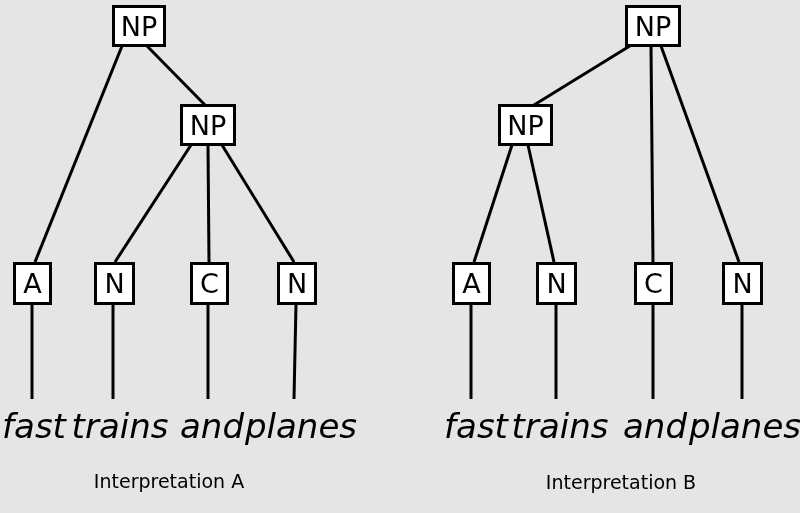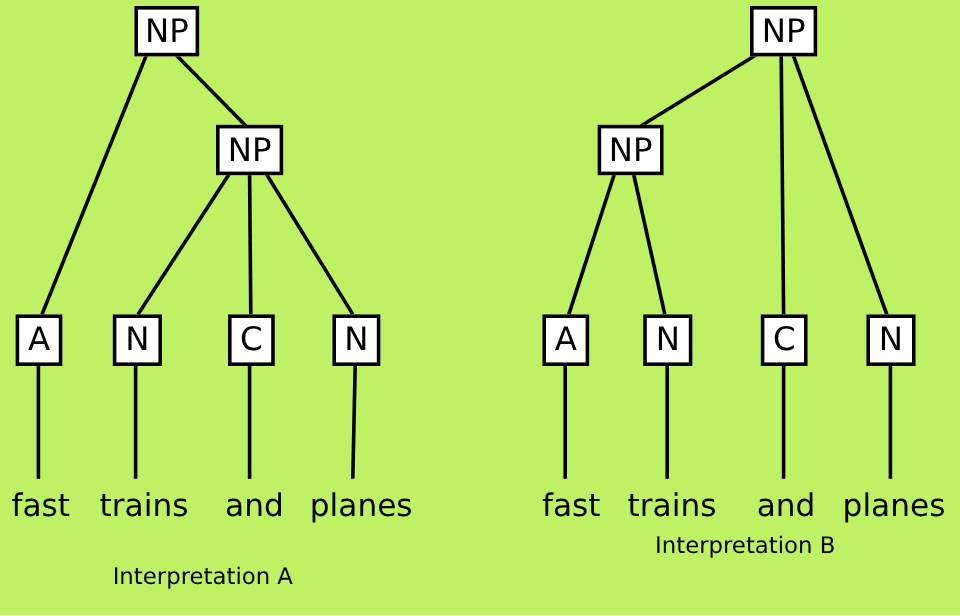--- a/index.html
+++ b/index.html
@@ -1,20 +1,20 @@
 <!DOCTYPE html>
 <html><head>
 <meta charset="utf-8">
 <style>
   html, body { margin: 0; padding: 0; background: #ffffff; }
   #canvas {
     position: relative;
     width: 800px;
     height: 513px;
-    background: #bef264;
+    background: #e5e5e5;
     font-family: "DejaVu Sans", "Liberation Sans", sans-serif;
     color: #000000;
     overflow: hidden;
   }
   #edges {
     position: absolute;
     left: 0; top: 0;
     width: 800px; height: 513px;
   }
   #edges line {
@@ -30,21 +30,22 @@
     display: flex;
     align-items: center;
     justify-content: center;
     font-size: 27px;
     line-height: 1;
     color: #000000;
   }
   .word {
     position: absolute;
     transform: translateX(-50%);
-    font-size: 26px;
+    font-size: 34px;
+    font-style: italic;
     white-space: nowrap;
     line-height: 1.1;
     color: #000000;
   }
   .caption {
     position: absolute;
     transform: translateX(-50%);
     font-size: 19px;
     white-space: nowrap;
     line-height: 1.1;
@@ -103,16 +104,16 @@
     <div class="node-box" style="left:452px; top:262px; width:39px; height:43px;">A</div>
     <div class="node-box" style="left:536px; top:262px; width:41px; height:43px;">N</div>
     <div class="node-box" style="left:634px; top:262px; width:39px; height:43px;">C</div>
     <div class="node-box" style="left:722px; top:262px; width:41px; height:43px;">N</div>
 
     <div class="word" style="left:476px; top:408px;">fast</div>
     <div class="word" style="left:560px; top:408px;">trains</div>
     <div class="word" style="left:655px; top:408px;">and</div>
     <div class="word" style="left:745px; top:408px;">planes</div>
 
-    <div class="caption" style="left:621px; top:445px;">Interpretation B</div>
+    <div class="caption" style="left:621px; top:472px;">Interpretation B</div>
   </div>
 
 </div>
 
 </body></html>

